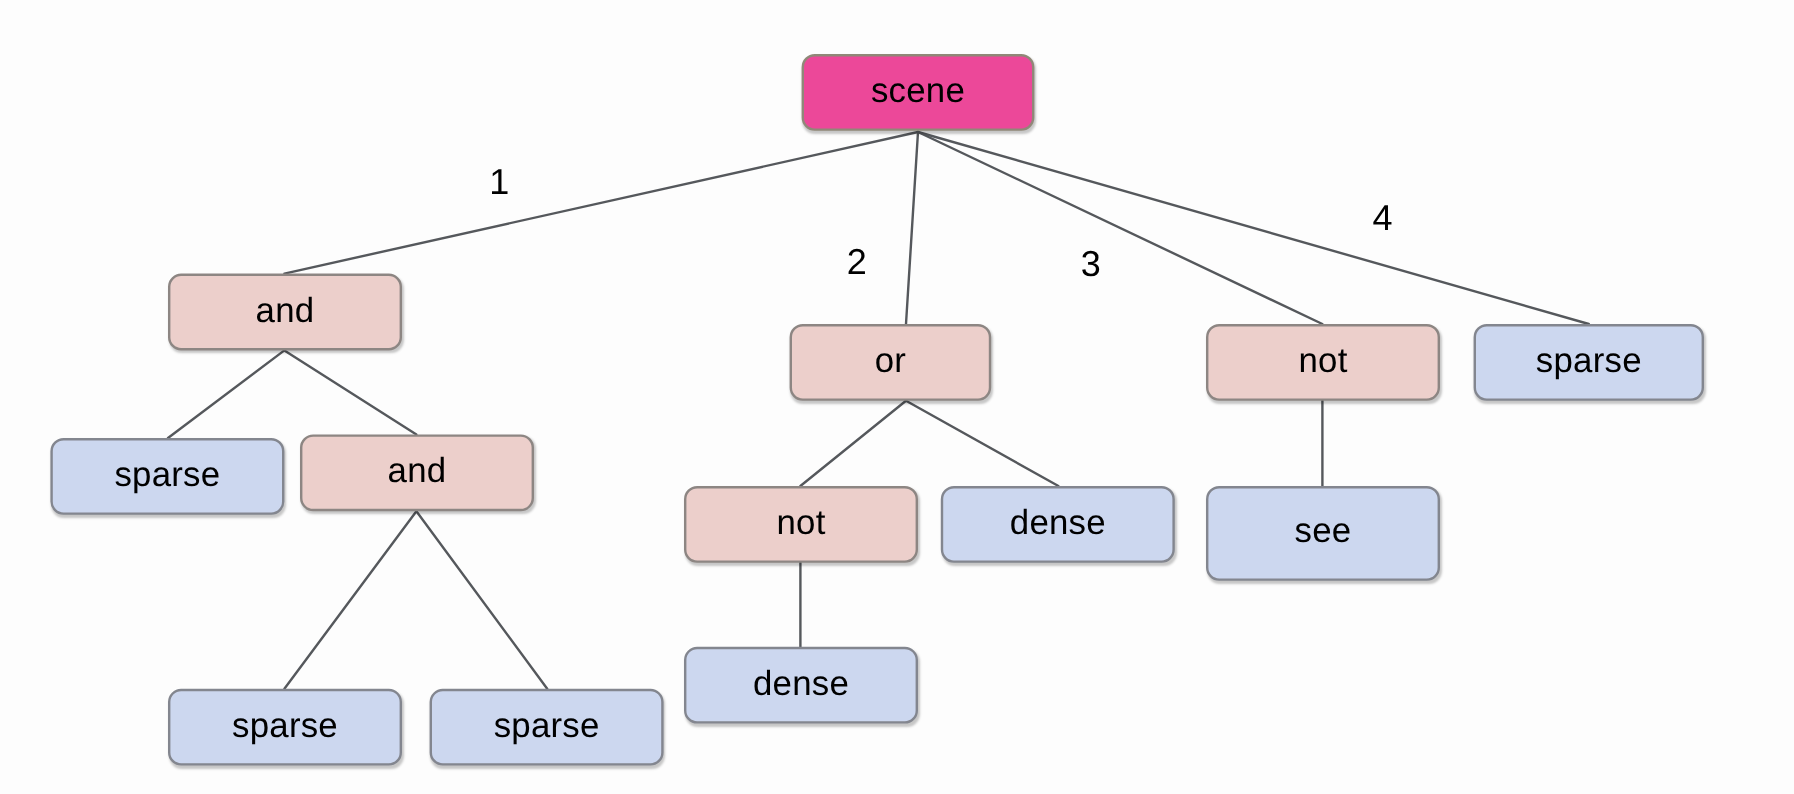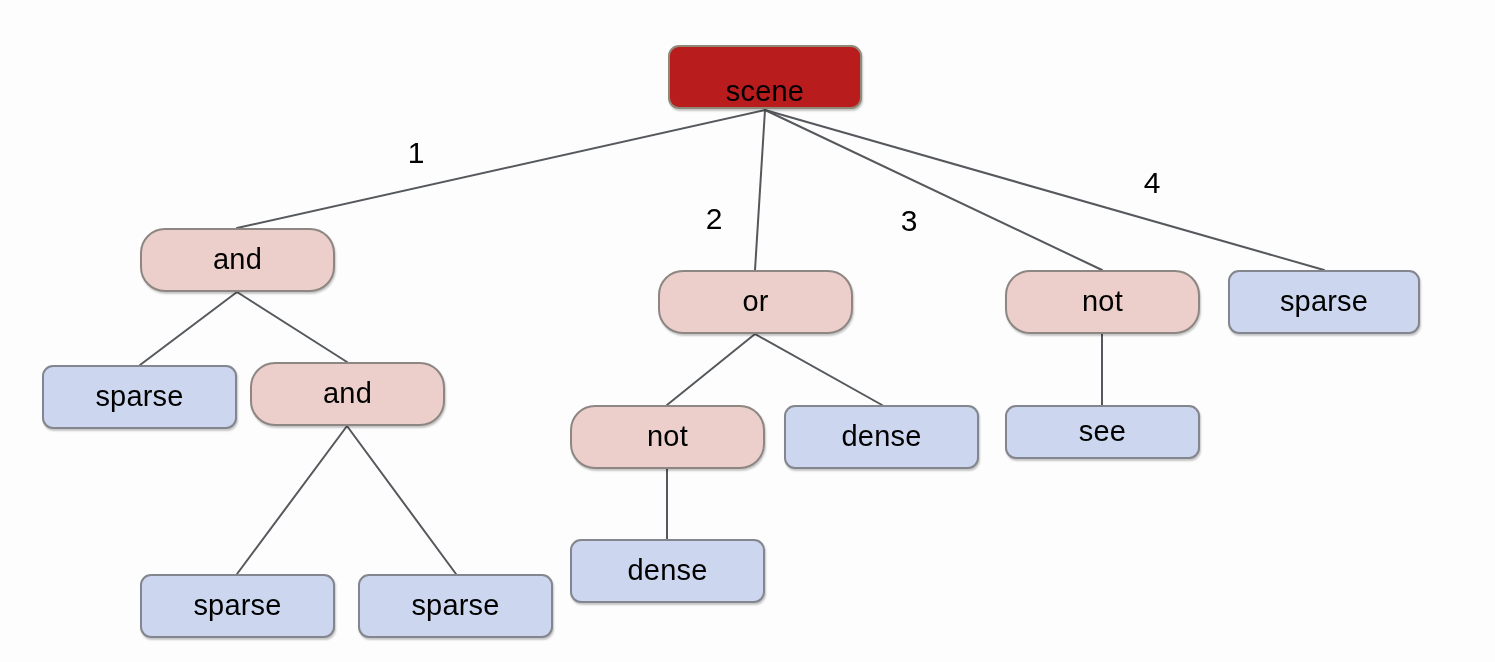--- a/index.html
+++ b/index.html
@@ -36,28 +36,26 @@
     border-radius: 11px;
     box-shadow: 1px 2px 2px rgba(0,0,0,0.22);
     color: #000000;
     font-size: 29px;
     line-height: 1;
     letter-spacing: 0.2px;
     white-space: nowrap;
     user-select: none;
   }
   .node.root {
-    background: #b91c1c;
+    background: #ec4899;
     border-color: #908878;
-    align-items: flex-end;
   }
   .node.op {
     background: #eccfcb;
     border-color: #8d8683;
-    border-radius: 25px;
   }
   .node.leaf {
     background: #ccd7ef;
     border-color: #83868f;
   }
   .node-label {
     display: block;
     transform: translateY(-1px);
   }
   .edge-label {
@@ -87,42 +85,42 @@
       <line x1="667" y1="469" x2="667" y2="539" stroke="#55585c" stroke-width="2" stroke-linecap="round"></line>
       <line x1="1102" y1="334" x2="1102" y2="405" stroke="#55585c" stroke-width="2" stroke-linecap="round"></line>
     </svg>
   <div id="node-layer">
       <div class="node root" style="left: 668px; top: 45px; width: 194px; height: 64px;">
         <span class="node-label">scene</span>
       </div>
       <div class="node op" style="left: 140px; top: 228px; width: 195px; height: 64px;">
         <span class="node-label">and</span>
       </div>
-      <div class="node op" style="left: 658px; top: 270px; width: 195px; height: 64px;">
+      <div class="node op" style="left: 658px; top: 270px; width: 168px; height: 64px;">
         <span class="node-label">or</span>
       </div>
       <div class="node op" style="left: 1005px; top: 270px; width: 195px; height: 64px;">
         <span class="node-label">not</span>
       </div>
       <div class="node leaf" style="left: 1228px; top: 270px; width: 192px; height: 64px;">
         <span class="node-label">sparse</span>
       </div>
       <div class="node leaf" style="left: 42px; top: 365px; width: 195px; height: 64px;">
         <span class="node-label">sparse</span>
       </div>
       <div class="node op" style="left: 250px; top: 362px; width: 195px; height: 64px;">
         <span class="node-label">and</span>
       </div>
       <div class="node op" style="left: 570px; top: 405px; width: 195px; height: 64px;">
         <span class="node-label">not</span>
       </div>
       <div class="node leaf" style="left: 784px; top: 405px; width: 195px; height: 64px;">
         <span class="node-label">dense</span>
       </div>
-      <div class="node leaf" style="left: 1005px; top: 405px; width: 195px; height: 54px;">
+      <div class="node leaf" style="left: 1005px; top: 405px; width: 195px; height: 79px;">
         <span class="node-label">see</span>
       </div>
       <div class="node leaf" style="left: 570px; top: 539px; width: 195px; height: 64px;">
         <span class="node-label">dense</span>
       </div>
       <div class="node leaf" style="left: 140px; top: 574px; width: 195px; height: 64px;">
         <span class="node-label">sparse</span>
       </div>
       <div class="node leaf" style="left: 358px; top: 574px; width: 195px; height: 64px;">
         <span class="node-label">sparse</span>

